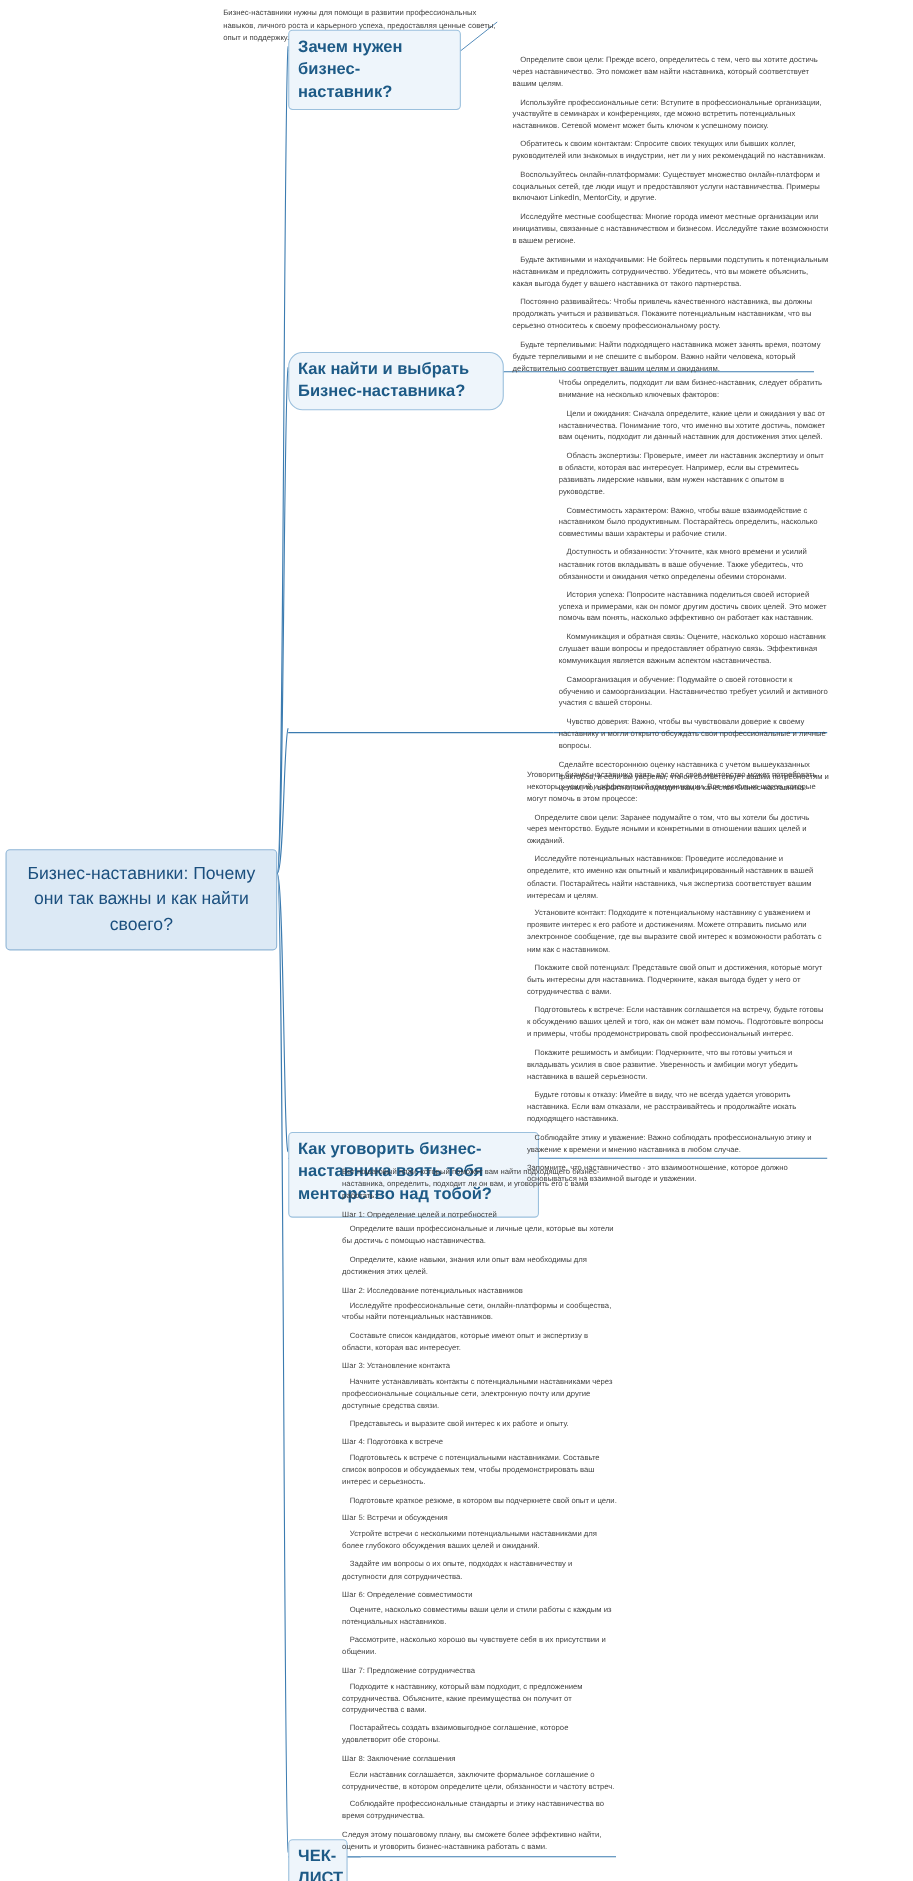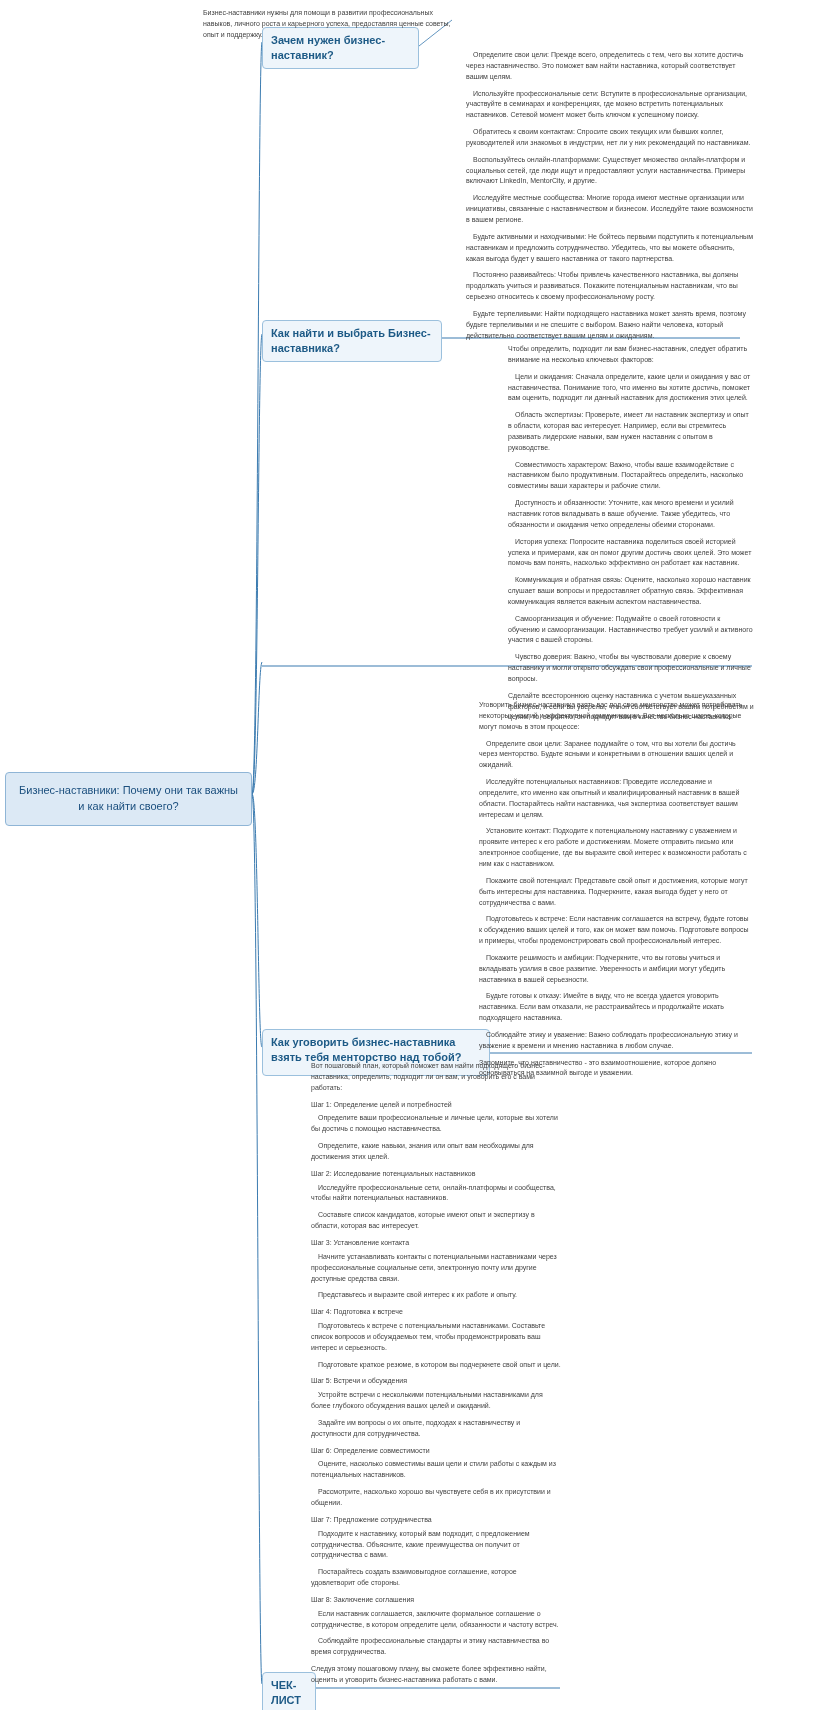--- a/index.html
+++ b/index.html
@@ -20,40 +20,40 @@
   .root-node {
     position: absolute;
     left: 5px;
     top: 772px;
     width: 247px;
     padding: 10px 12px;
     background: #dce9f5;
     border: 1px solid #8fb5d6;
     border-radius: 4px;
     color: #1b4f7e;
-    font-size: 11px;
+    font-size: 16px;
     line-height: 1.45;
     text-align: center;
     font-weight: normal;
   }
 
   
   .branch-title {
     position: absolute;
     background: #eef5fb;
     border: 1px solid #9bc0dd;
     border-radius: 4px;
     color: #1d5a86;
-    font-size: 11px;
+    font-size: 15px;
     line-height: 1.35;
     padding: 5px 8px;
     font-weight: bold;
   }
   .branch-title.b1 { left: 262px; top: 27px;  width: 157px; }
-  .branch-title.b2 { left: 262px; top: 320px; width: 180px; }
+  .branch-title.b2 { left: 262px; top: 320px; width: 196px; border-radius: 13px; }
   .branch-title.b3 { left: 262px; top: 648px; width: 241px; }
   .branch-title.b4 { left: 262px; top: 1029px; width: 228px; padding-bottom: 10px; }
   .branch-title.b5 { left: 262px; top: 1672px; width: 54px; }
 
   
   .body-block {
     position: absolute;
     color: #3f3f3f;
     font-size: 7px;
     line-height: 1.55;

